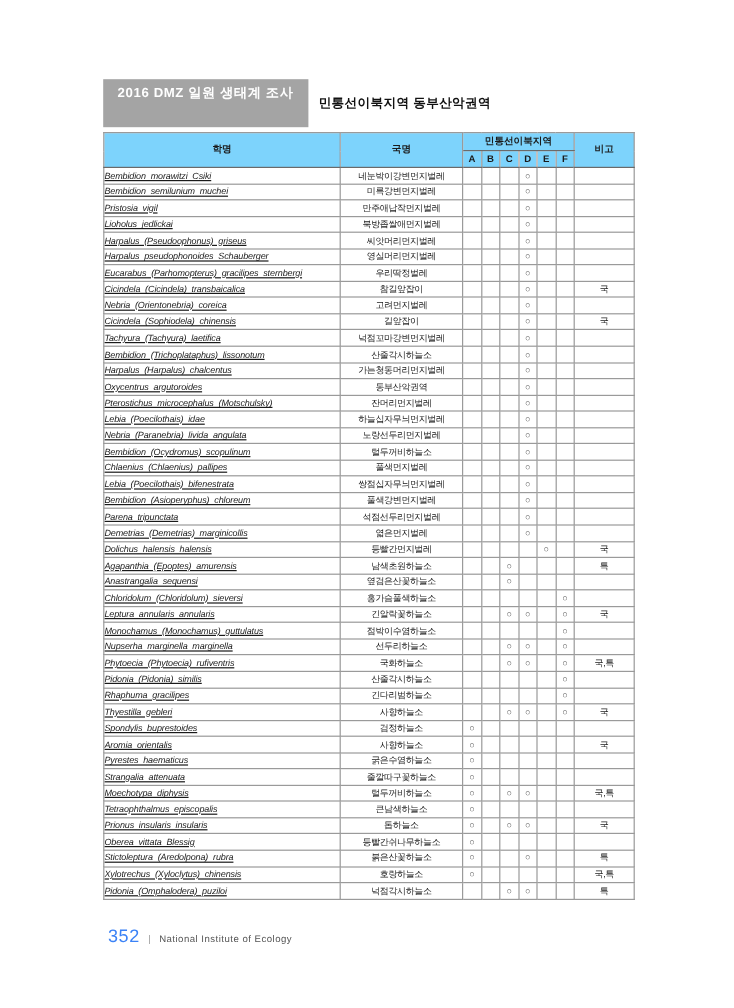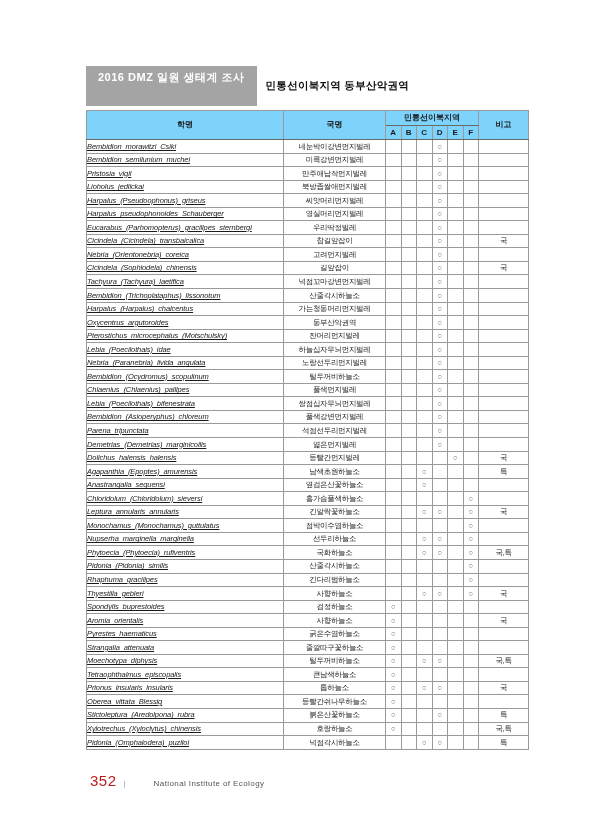--- a/index.html
+++ b/index.html
@@ -41,23 +41,23 @@
   col.c-mark { width:15.5px; }
   col.c-note { width:50px; }
   table.species tbody tr { height:13.55px; }
   td.sci { font-style:italic; text-align:left; padding-left:4px; word-spacing:2px; letter-spacing:-0.1px;text-decoration:underline; }
   td.kor { text-align:center; padding-left:4px; letter-spacing:-0.3px; }
   td.mark { text-align:center; color:#555555; font-size:7.5px; }
   td.note { text-align:center; letter-spacing:-0.3px; }
 
   
   .doc-footer { position:absolute; left:90px; top:772px; display:flex; align-items:baseline; }
-  .page-number { font-size:15px; color:#b91c1c; letter-spacing:0.5px; }
+  .page-number { font-size:15px; color:#3b82f6; letter-spacing:0.5px; }
   .footer-divider { font-size:8px; color:#9a9a9a; margin:0 7px; }
-  .institute { font-size:8px; color:#555555; letter-spacing:0.4px;margin-left:21px; }
+  .institute { font-size:8px; color:#555555; letter-spacing:0.4px; }
 </style>
 </head>
 <body>
 
 <div class="page">
 
   <div class="doc-header">
     <span class="badge">2016 DMZ 일원 생태계 조사</span>
     <span class="section-title">민통선이북지역 동부산악권역</span>
   </div>

